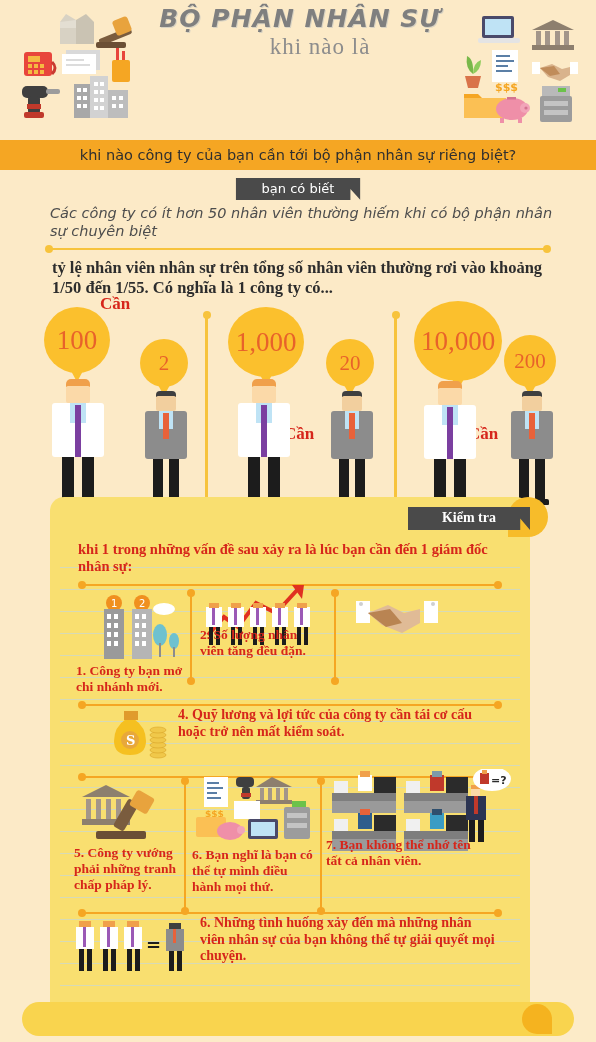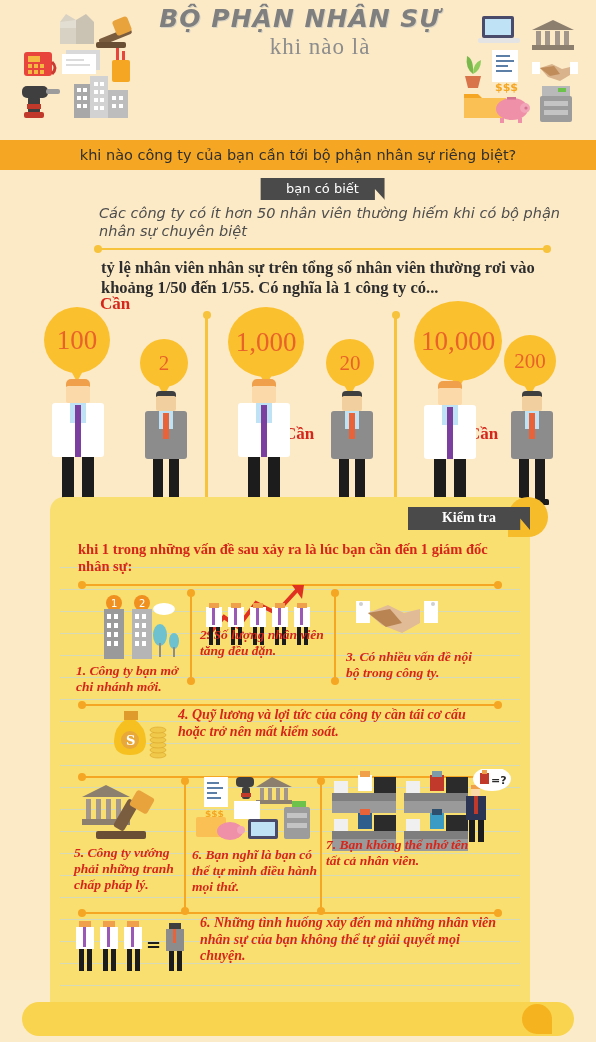--- a/index.html
+++ b/index.html
@@ -41,21 +41,21 @@
 
   
   .banner {
     background: #f5a623; height: 30px;
     display: flex; align-items: center; justify-content: center;
     color: #2f2f2f; font-size: 14.5px;
     font-family: "DejaVu Sans", sans-serif;
   }
 
   
-  .know { padding: 8px 0 0 9px; position: relative; margin-left: 40px; }
+  .know { padding: 8px 0 0 0; position: relative; }
   .ribbon {
     background: #4a4a4a; color: #fff;
     display: inline-block; padding: 3px 26px 4px 26px;
     font-size: 13px; font-family: "DejaVu Sans", sans-serif;
     clip-path: polygon(0 0,100% 0,100% 100%,92% 50%,92% 100%,0 100%);
     position: relative; left: 50%; transform: translateX(-50%);
   }
   .ribbon.dark2 { padding: 3px 34px 4px 34px; font-family:"Liberation Serif",serif; font-weight:bold; font-size:14px;}
   .know-text {
     font-family: "DejaVu Sans", sans-serif;
@@ -125,21 +125,21 @@
   .hdiv .bar { position:absolute; left:0; right:0; top:3px; height:2px; background:#f5a623; }
   .hdiv .dot { position:absolute; top:0px; width:8px; height:8px; border-radius:50%; background:#f5a623; }
   .hdiv .dot.l{left:-2px;} .hdiv .dot.r{right:-2px;}
 
   .vsep { position:absolute; width:2px; background:#f5a623; }
   .vsep:before, .vsep:after { content:""; position:absolute; left:-3px; width:8px;height:8px;border-radius:50%;background:#f5a623;}
   .vsep:before{top:-4px;} .vsep:after{bottom:-4px;}
 
   .item-text {
     position:absolute; color:#d6261b; font-weight:bold;
-    font-family:"Liberation Serif",serif; font-size:13.5px; line-height:1.18;font-style:italic;
+    font-family:"Liberation Serif",serif; font-size:13.5px; line-height:1.18;
   }
   .item-text.big { font-size:14px; }
 
   
   .bottom-bar {
     position:absolute; left:22px; top:1002px; width:552px; height:34px;
     background:#f9d44e; border-radius:17px;
   }
   .bottom-knob { position:absolute; right:22px; top:2px; width:30px; height:30px;
                  background:#f5b31f; border-radius:50% 50% 0 50%; }
@@ -504,21 +504,20 @@
     <div class="item-text" style="left:150px;top:130px;width:124px">2. Số lượng nhân viên tăng đều đặn.</div>
 
     <svg style="position:absolute;left:300px;top:98px" width="100" height="56">
       <rect x="6" y="6" width="14" height="22" fill="#ffffff"></rect>
       <rect x="74" y="6" width="14" height="22" fill="#ffffff"></rect>
       <path d="M18 18 l20 -8 l16 8 l16 -4 v14 l-18 10 l-20 -8 z" fill="#e0bb96"></path>
       <path d="M18 18 l18 14 l16 -4 l-12 -14 z" fill="#b98452"></path>
       <circle cx="11" cy="9" r="2" fill="#cfcfcf"></circle>
         <circle cx="83" cy="9" r="2" fill="#cfcfcf"></circle>
     </svg>
-    <div class="item-text" style="left:296px;top:152px;width:130px">3. Có nhiều vấn đề nội bộ trong công ty.</div>
 
     <div class="hdiv" style="left:30px;right:30px;top:204px">
       <div class="bar"></div>
         <div class="dot l"></div>
         <div class="dot r"></div>
     </div>
 
     <svg style="position:absolute;left:58px;top:208px" width="66" height="56">
       <path d="M18 14 q-12 8 -12 22 q0 14 16 14 q16 0 16 -14 q0 -14 -12 -22 z" fill="#f5c020"></path>
       <rect x="16" y="6" width="14" height="9" fill="#e09b2d"></rect>

